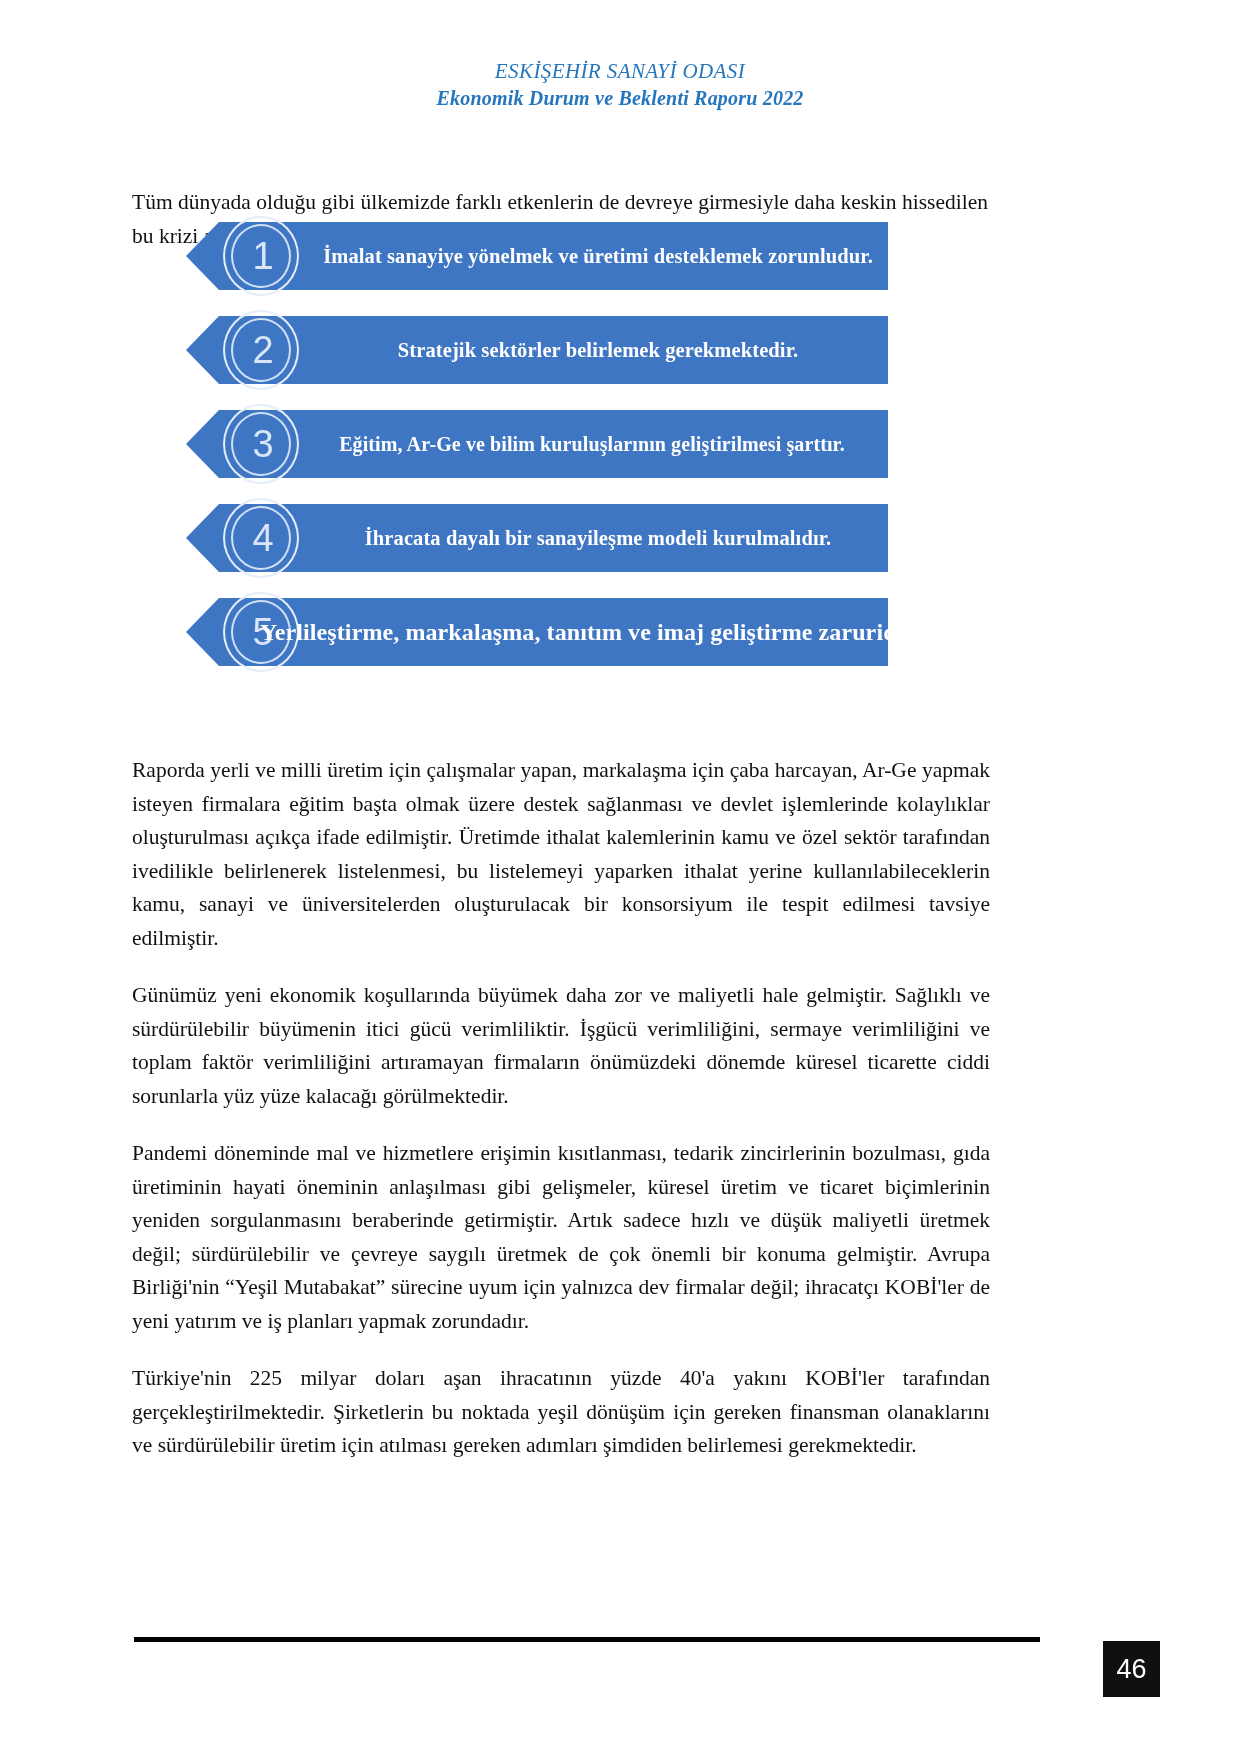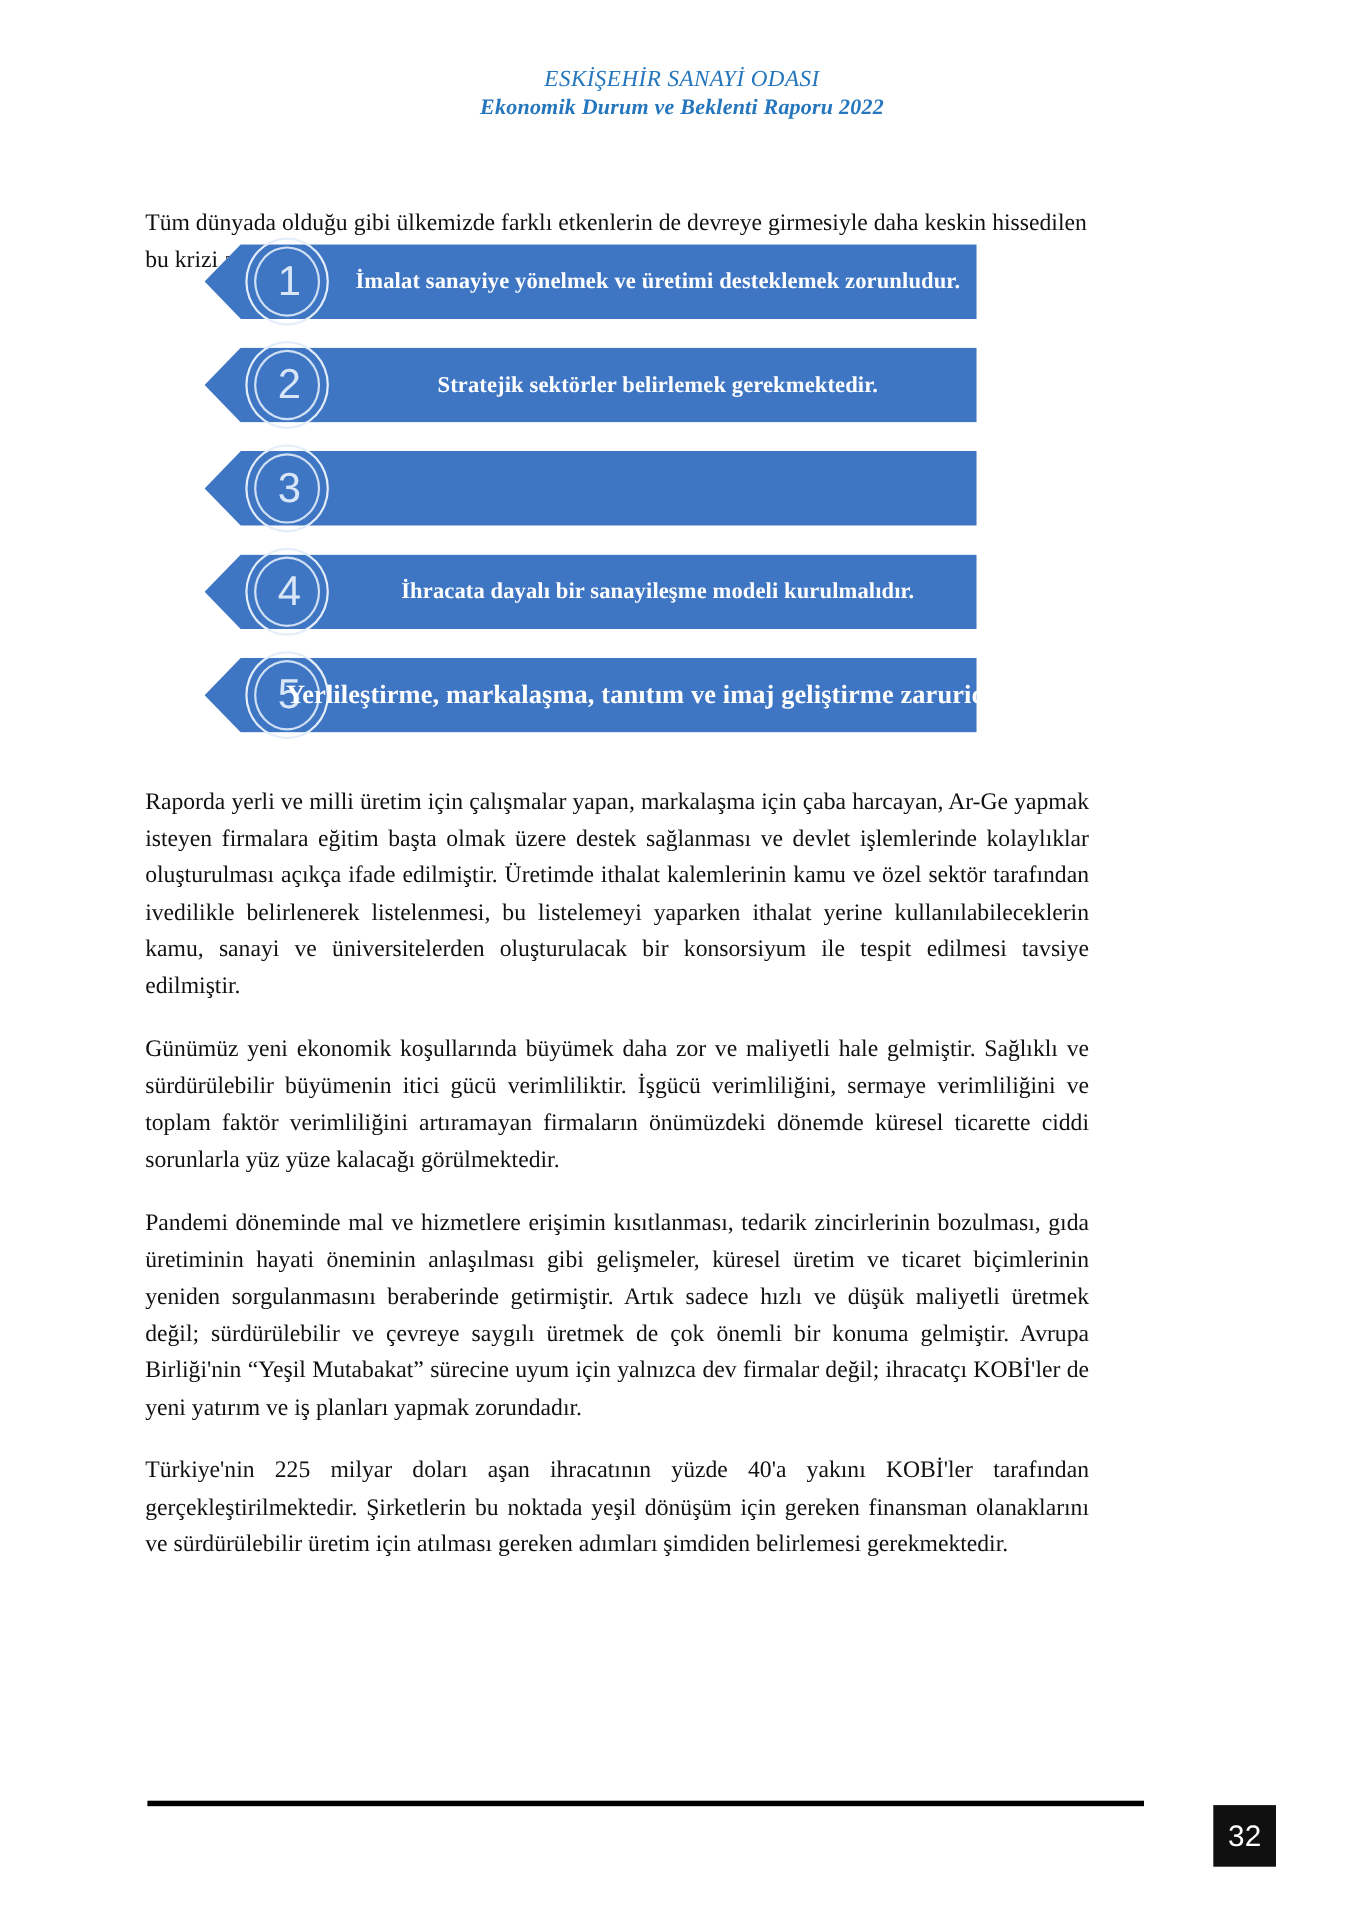--- a/index.html
+++ b/index.html
@@ -54,21 +54,21 @@
     font-family: "Liberation Serif", serif;
     font-size: 21.5px;
     line-height: 33.5px;
     color: #111111;
     text-align: justify;
     text-justify: inter-word;
   }
   p.para + p.para { margin-top: 24px; }
 
   .intro-block { position: absolute; left: 132px; top: 138px; width: 856px; margin-top: 48px; }
-  .lower-block { position: absolute; left: 132px; top: 712px; width: 858px; }
+  .lower-block { position: absolute; left: 132px; top: 754px; width: 858px; }
 
   
   .banner-list {
     position: absolute;
     left: 186px;
     top: 222px;
     width: 702px;
   }
   .banner {
     position: relative;
@@ -222,20 +222,21 @@
       <div class="banner-text">Stratejik sektörler belirlemek gerekmektedir.</div>
     </div>
 
     <div class="banner">
       <div class="banner-shape"></div>
       <div class="banner-badge">
         <span class="ring-outer"></span>
         <span class="ring-inner"></span>
         <span class="badge-num">3</span>
       </div>
+      <div class="banner-text tight">Eğitim, Ar-Ge ve bilim kuruluşlarının geliştirilmesi şarttır.</div>
     </div>
 
     <div class="banner">
       <div class="banner-shape"></div>
       <div class="banner-badge">
         <span class="ring-outer"></span>
         <span class="ring-inner"></span>
         <span class="badge-num">4</span>
       </div>
       <div class="banner-text">İhracata dayalı bir sanayileşme modeli kurulmalıdır.</div>
@@ -255,16 +256,16 @@
 
   <div class="lower-block">
     <p class="para">Raporda yerli ve milli üretim için çalışmalar yapan, markalaşma için çaba harcayan, Ar-Ge yapmak isteyen firmalara eğitim başta olmak üzere destek sağlanması ve devlet işlemlerinde kolaylıklar oluşturulması açıkça ifade edilmiştir. Üretimde ithalat kalemlerinin kamu ve özel sektör tarafından ivedilikle belirlenerek listelenmesi, bu listelemeyi yaparken ithalat yerine kullanılabileceklerin kamu, sanayi ve üniversitelerden oluşturulacak bir konsorsiyum ile tespit edilmesi tavsiye edilmiştir.</p>
     <p class="para">Günümüz yeni ekonomik koşullarında büyümek daha zor ve maliyetli hale gelmiştir. Sağlıklı ve sürdürülebilir büyümenin itici gücü verimliliktir. İşgücü verimliliğini, sermaye verimliliğini ve toplam faktör verimliliğini artıramayan firmaların önümüzdeki dönemde küresel ticarette ciddi sorunlarla yüz yüze kalacağı görülmektedir.</p>
     <p class="para">Pandemi döneminde mal ve hizmetlere erişimin kısıtlanması, tedarik zincirlerinin bozulması, gıda üretiminin hayati öneminin anlaşılması gibi gelişmeler, küresel üretim ve ticaret biçimlerinin yeniden sorgulanmasını beraberinde getirmiştir. Artık sadece hızlı ve düşük maliyetli üretmek değil; sürdürülebilir ve çevreye saygılı üretmek de çok önemli bir konuma gelmiştir. Avrupa Birliği'nin “Yeşil Mutabakat” sürecine uyum için yalnızca dev firmalar değil; ihracatçı KOBİ'ler de yeni yatırım ve iş planları yapmak zorundadır.</p>
     <p class="para">Türkiye'nin 225 milyar doları aşan ihracatının yüzde 40'a yakını KOBİ'ler tarafından gerçekleştirilmektedir. Şirketlerin bu noktada yeşil dönüşüm için gereken finansman olanaklarını ve sürdürülebilir üretim için atılması gereken adımları şimdiden belirlemesi gerekmektedir.</p>
   </div>
 
   <div class="footer-rule"></div>
   <div class="footer-pagebox">
-    <span class="footer-pagenum">32</span>
+    <span class="footer-pagenum">46</span>
   </div>
 
 </div>
 
 </body></html>

